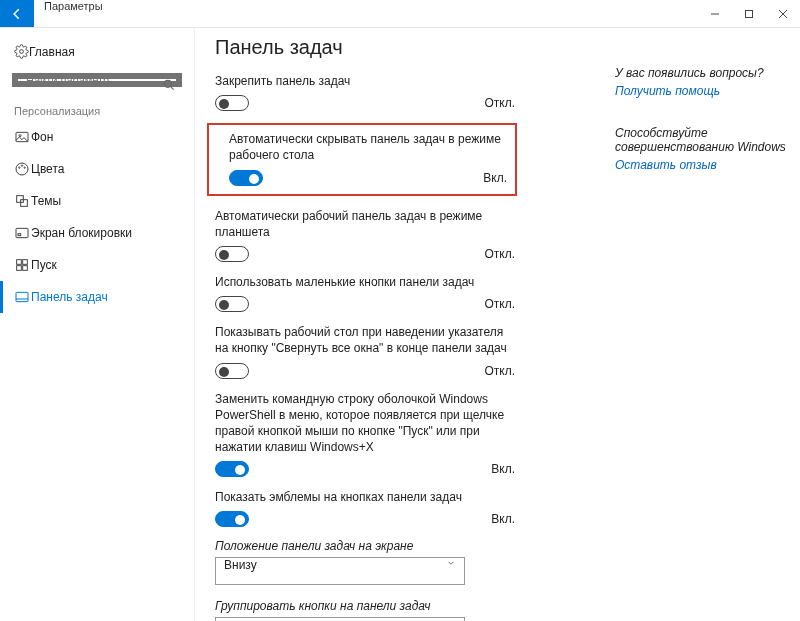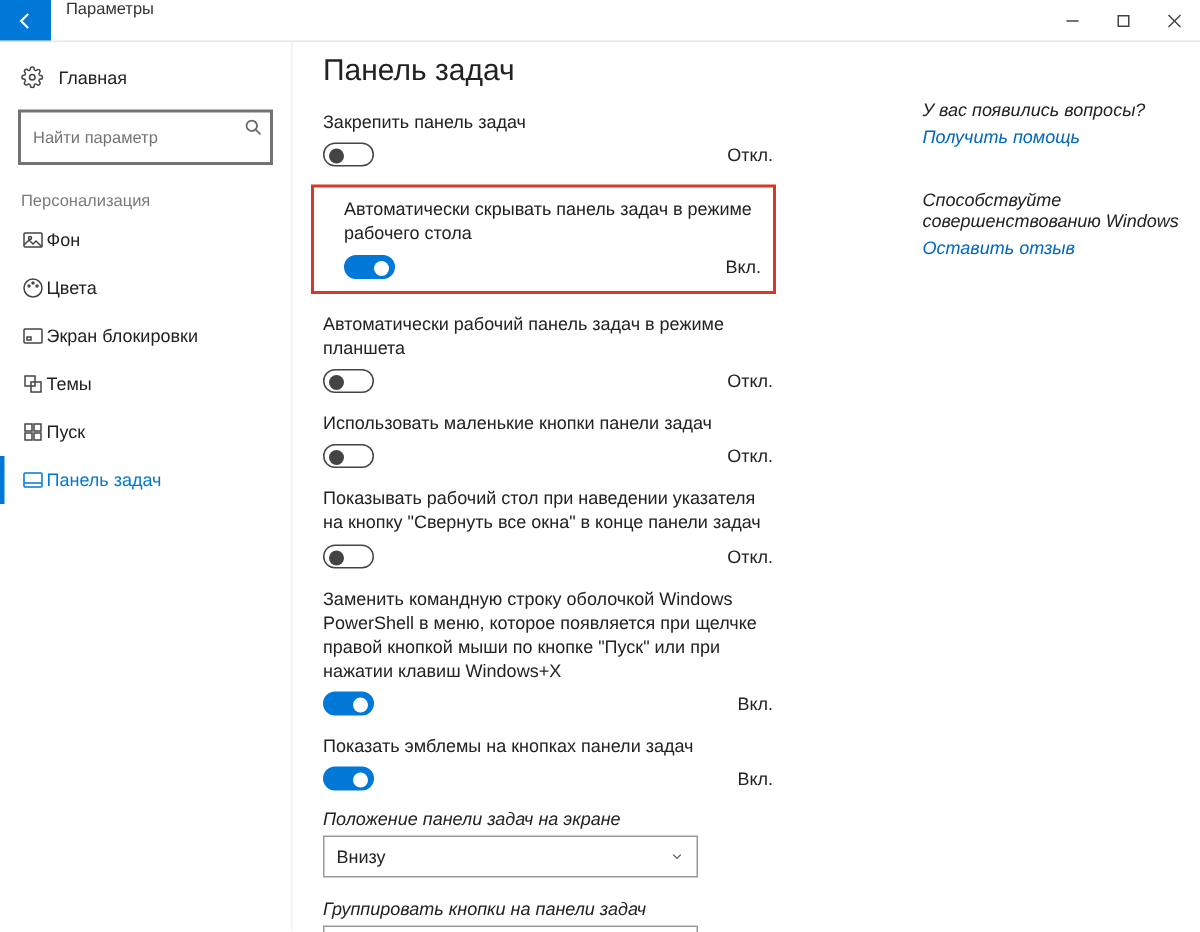--- a/index.html
+++ b/index.html
@@ -15,24 +15,24 @@
   .title-ctrls div { width: 34px; display: flex; align-items: center; justify-content: center; color: #444; }
   .title-ctrls svg { width: 10px; height: 10px; }
 
   
   .container { display: flex; height: calc(100% - 28px); }
   .sidebar { width: 195px; padding: 10px 0 0 0; border-right: 1px solid #f0f0f0; display: flex; flex-direction: column; }
   .main    { flex: 1 1 auto; padding: 8px 12px 10px 20px; overflow: auto; }
   .rightcol{ width: 185px; padding: 38px 12px 0 0; font-style: italic; }
 
   
-  .home { display: flex; align-items: center; padding: 6px 14px; gap: 10px; font-size: 12px; cursor: default; }
+  .home { display: flex; align-items: center; padding: 6px 14px; font-size: 12px; cursor: default; }
   .home svg { width: 15px; height: 15px; color: #444; }
   .search { margin: 8px 12px 0 12px; position: relative; }
-  .search input { width: 100%; height: 37px; border: 2px solid #737373; padding: 0 26px 0 8px; font-size: 11px; background: #fff; color: #666; }
+  .search input { width: 100%; height: 14px; border: 6px solid #737373; padding: 0 26px 0 8px; font-size: 11px; background: #fff; color: #666; }
   .search .mag { position: absolute; right: 6px; top: 5px; width: 14px; height: 14px; color: #666; pointer-events: none; }
   .section-hdr { padding: 18px 14px 4px 14px; font-size: 11px; color: #7a7a7a; }
   .nav { display: flex; flex-direction: column; }
   .nav-item { display: flex; align-items: center; gap: 1px; padding: 8px 14px; font-size: 12px; color: #222; cursor: default; }
   .nav-item svg { width: 16px; height: 16px; color: #444; flex: 0 0 16px; }
   .nav-item.active { color: #0078D7; position: relative; }
   .nav-item.active svg { color: #0078D7; }
   .nav-item.active::before { content: ""; position: absolute; left: 0; top: 0; bottom: 0; width: 3px; background: #0078D7; }
 
   
@@ -44,21 +44,21 @@
   .toggle .knob { position: absolute; width: 10px; height: 10px; border-radius: 50%; top: 3px; }
   .toggle.off { border: 1.5px solid #444; background: #fff; }
   .toggle.off .knob { background: #444; left: 3px; }
   .toggle.on { background: #0078D7; border: 1.5px solid #0078D7; }
   .toggle.on .knob { background: #fff; right: 3px; }
   .tstate { font-size: 12px; }
   .highlighted { border: 2px solid #d43a2a; padding: 6px 8px 8px 20px; margin-left: -8px; margin-bottom: 12px; max-width: 310px; }
   .highlighted .setting { margin-bottom: 0; }
 
   .dd-label { font-size: 12px; margin-top: 4px; margin-bottom: 4px; font-style: italic; }
-  .dropdown { width: 250px; height: 28px; border: 1px solid #999; display: flex; align-items: center; justify-content: space-between; padding: 0 8px; font-size: 12px; background: #fff; margin-bottom: 14px; }
+  .dropdown { width: 250px; height: 28px; border: 1px solid #999; display: flex; justify-content: space-between; padding: 0 8px; font-size: 12px; background: #fff; margin-bottom: 14px; }
   .dropdown svg { width: 10px; height: 10px; color: #555; }
   .link { color: #0067c0; font-size: 12px; cursor: default; }
 
   
   .rightcol .block { margin-bottom: 28px; }
   .rightcol .q { font-size: 12px; color: #222; margin-bottom: 4px; }
 
   
   .main::-webkit-scrollbar { width: 10px; }
   .main::-webkit-scrollbar-thumb { background: #c2c2c2; }
@@ -126,31 +126,31 @@
         <svg viewBox="0 0 24 24" fill="none" stroke="currentColor" stroke-width="1.5">
             <circle cx="12" cy="12" r="9"></circle>
             <circle cx="8" cy="10" r="1"></circle>
             <circle cx="12" cy="7" r="1"></circle>
             <circle cx="16" cy="10" r="1"></circle>
           </svg>
         <span>Цвета</span>
       </div>
       <div class="nav-item">
         <svg viewBox="0 0 24 24" fill="none" stroke="currentColor" stroke-width="1.5">
+            <rect x="4" y="4" width="10" height="10"></rect>
+            <rect x="10" y="10" width="10" height="10"></rect>
+          </svg>
+        <span>Темы</span>
+      </div>
+      <div class="nav-item">
+        <svg viewBox="0 0 24 24" fill="none" stroke="currentColor" stroke-width="1.5">
             <rect x="3" y="5" width="18" height="14" rx="1"></rect>
             <rect x="6" y="13" width="4" height="3"></rect>
           </svg>
         <span>Экран блокировки</span>
-      </div>
-      <div class="nav-item">
-        <svg viewBox="0 0 24 24" fill="none" stroke="currentColor" stroke-width="1.5">
-            <rect x="4" y="4" width="10" height="10"></rect>
-            <rect x="10" y="10" width="10" height="10"></rect>
-          </svg>
-        <span>Темы</span>
       </div>
       <div class="nav-item">
         <svg viewBox="0 0 24 24" fill="none" stroke="currentColor" stroke-width="1.5">
             <rect x="4" y="4" width="7" height="7"></rect>
             <rect x="13" y="4" width="7" height="7"></rect>
             <rect x="4" y="13" width="7" height="7"></rect>
             <rect x="13" y="13" width="7" height="7"></rect>
           </svg>
         <span>Пуск</span>
       </div>

